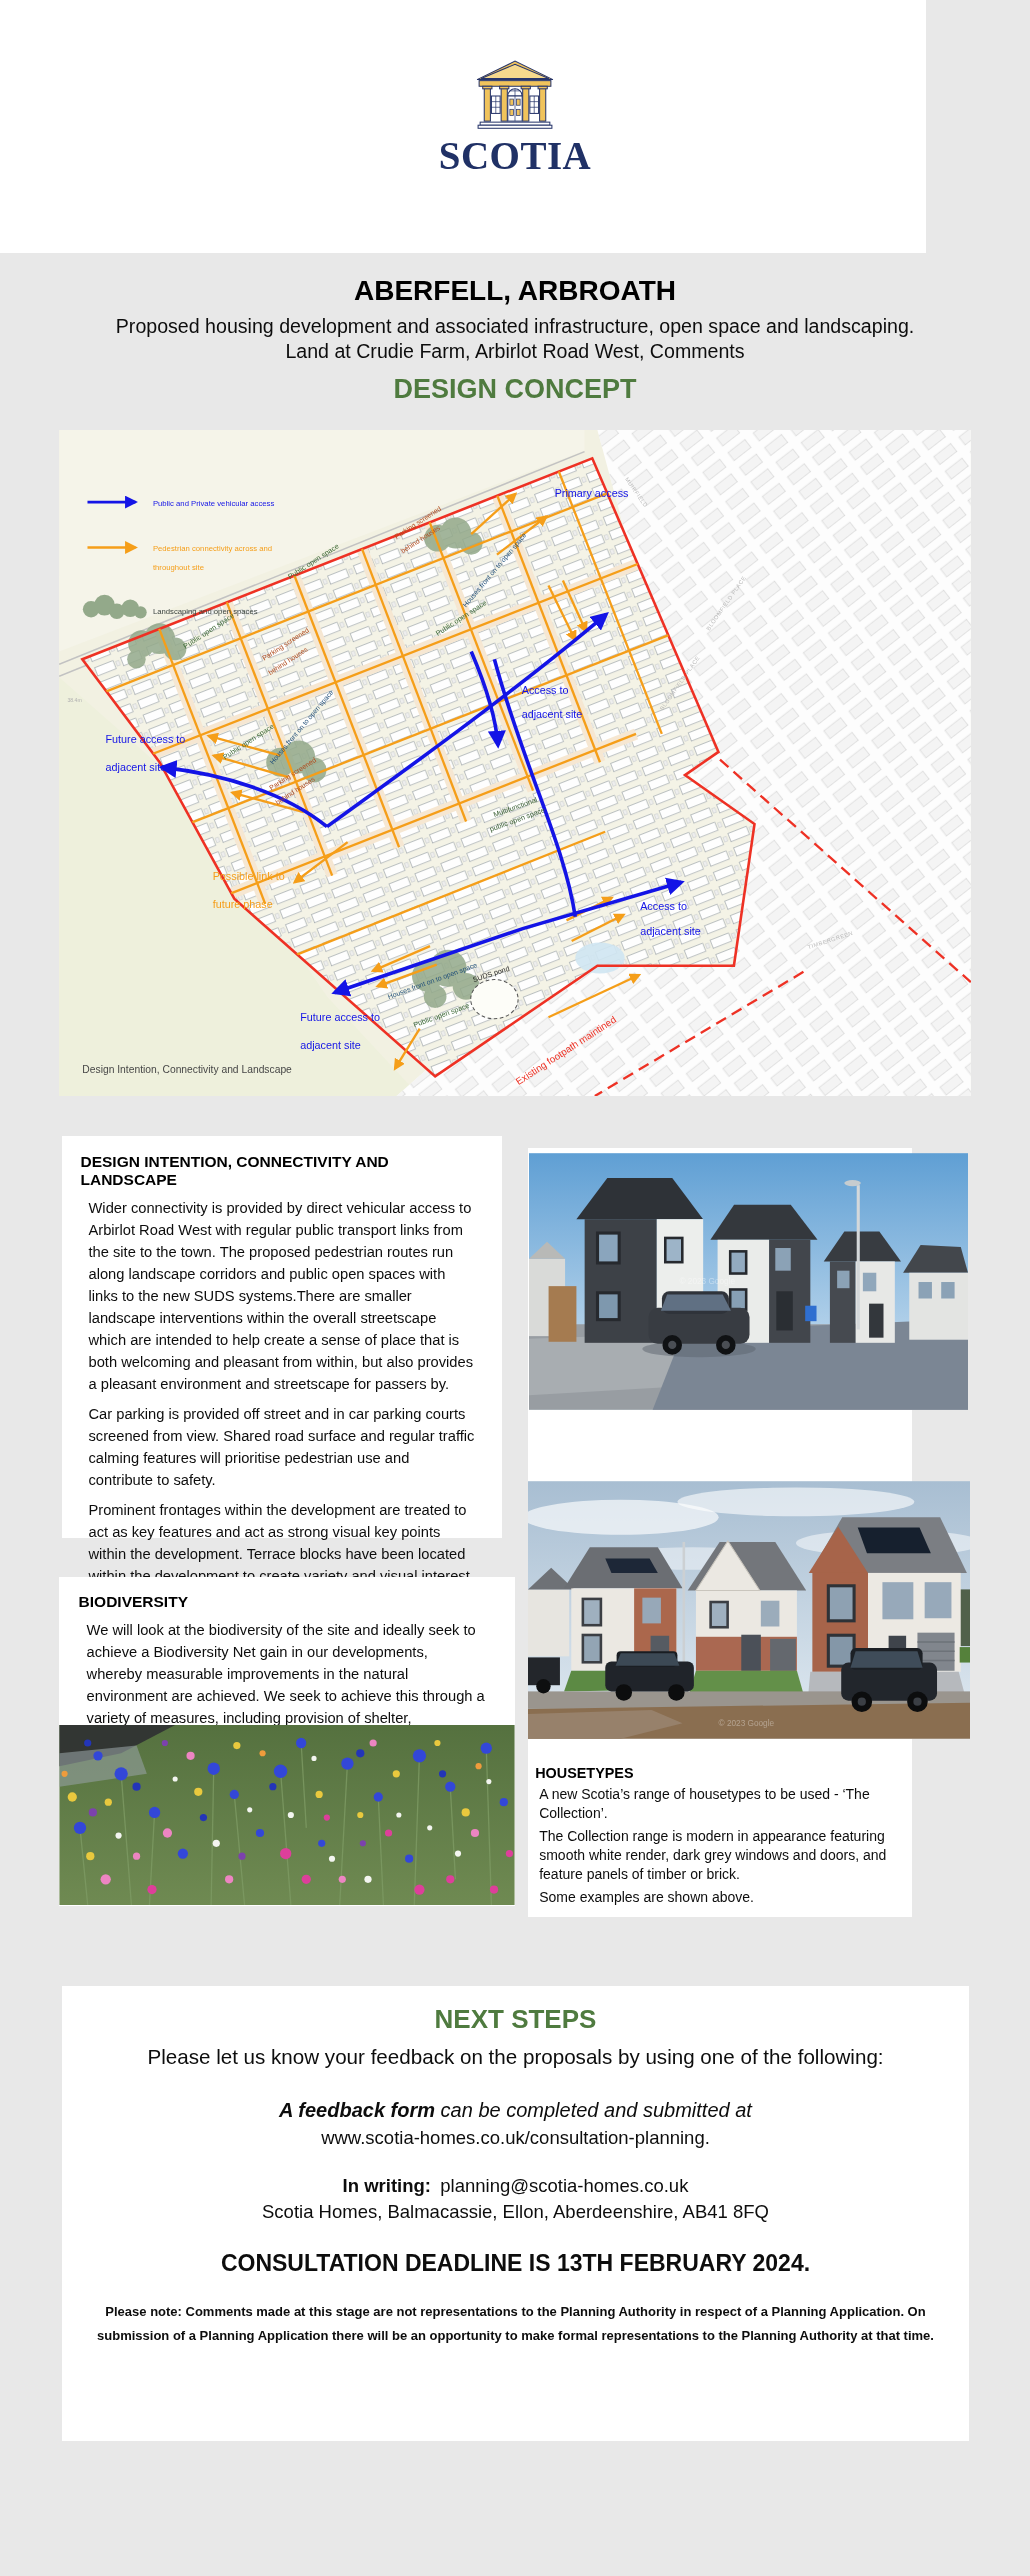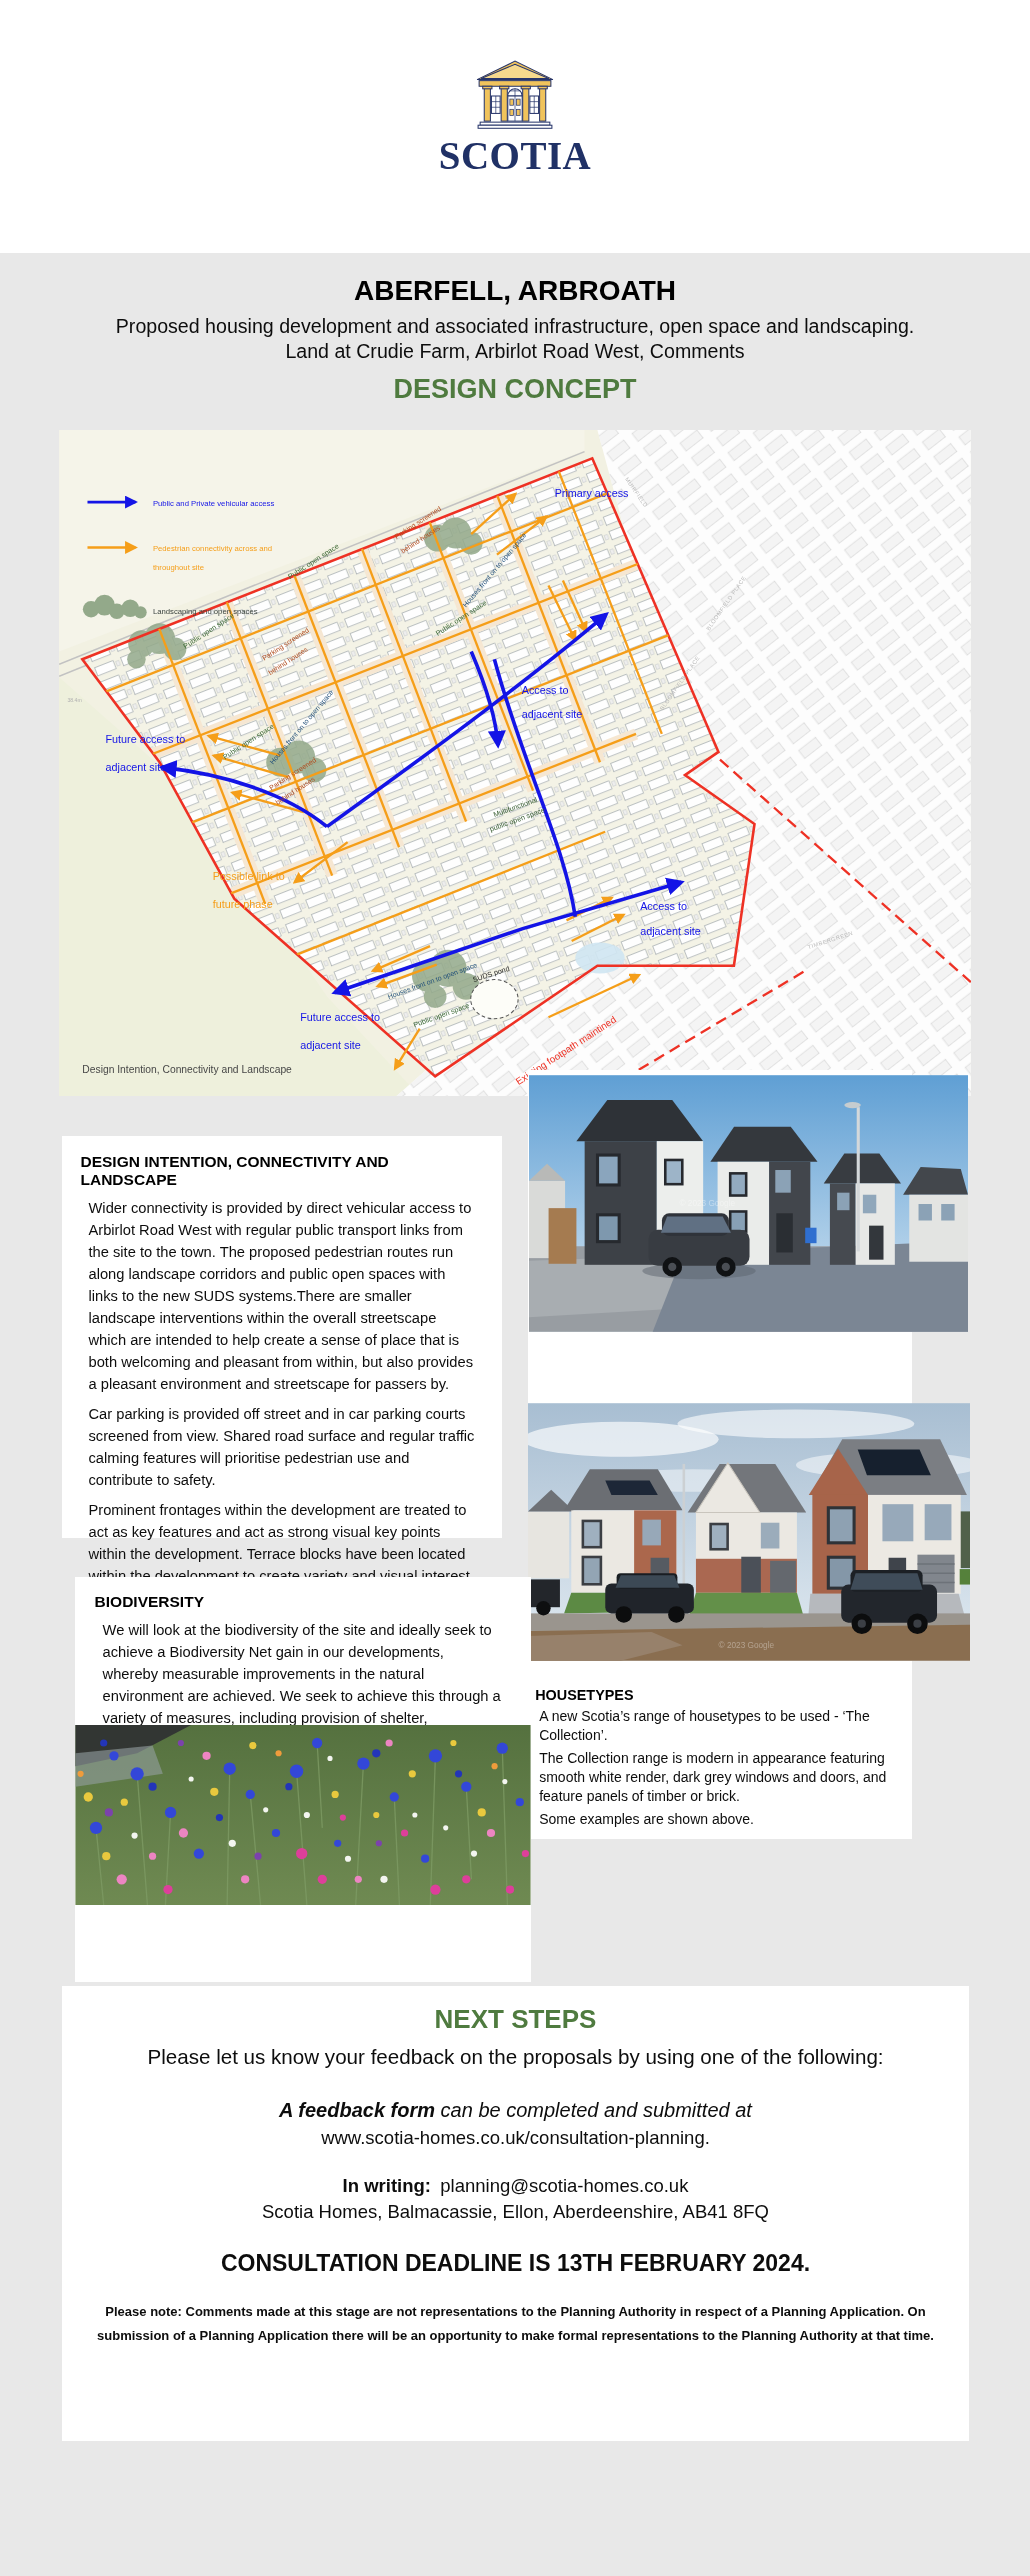--- a/index.html
+++ b/index.html
@@ -1,38 +1,38 @@
 <!DOCTYPE html>
 <html style="font-size:8.2px"><head>
 <meta charset="utf-8">
 <style>
   html,body{margin:0;padding:0;background:#ffffff;}
   .page{position:relative;width:1030px;height:2705px;background:#e8e8e8;font-family:"Liberation Sans",sans-serif;overflow:hidden;}
-  .band-top{position:absolute;left:0;top:0;width:1030px;height:253px;background:#ffffff;}
+  .band-top{position:absolute;left:0;top:0;width:926px;height:253px;background:#ffffff;}
   .logo-icon{position:absolute;left:474px;top:58px;width:82px;height:76px;}
   .scotia{position:absolute;left:0;top:133px;width:1030px;text-align:center;font-family:"Liberation Serif",serif;font-weight:bold;font-size:39px;letter-spacing:0.5px;color:#203166;}
   .mga{position:absolute;left:0;top:192px;width:1030px;text-align:center;font-size:38px;letter-spacing:2.6px;color:#2a2a2a;white-space:nowrap;}
   .mga b{color:#5b7f3c;font-weight:bold;letter-spacing:1px;}
   .title{position:absolute;left:0;top:275px;width:1030px;text-align:center;font-size:28px;font-weight:bold;color:#000;}
   .sub{position:absolute;left:0;width:1030px;text-align:center;font-size:19.6px;color:#0d0d0d;}
   .sub1{top:315px;} .sub2{top:340px;}
   .concept{position:absolute;left:0;top:374px;width:1030px;text-align:center;font-size:27px;font-weight:bold;color:#4f7b3f;}
   .map-card{position:absolute;left:59px;top:430px;width:912px;height:666px;background:#f4f3e6;}
   .card{position:absolute;background:#ffffff;}
   .cardA{left:62px;top:1136px;width:440px;height:402px;}
   .cardA .inner{padding:16.5px 18.5px;}
   .h2{font-size:15.5px;font-weight:bold;color:#000;margin:0 0 2.1px 0;}
   .body-t{font-size:14.7px;line-height:22px;color:#0d0d0d;margin:8px;}
-  .cardR{left:528px;top:1070px;width:384px;height:769px;}
+  .cardR{left:528px;top:1148px;width:384px;height:769px;}
   .photo1{position:absolute;left:1px;top:4.6px;width:439px;height:257px;}
   .photo2{position:absolute;left:0px;top:333px;width:442px;height:258px;}
   .housetypes{position:absolute;left:7.2px;top:617px;width:361px;}
   .housetypes .h2{font-size:14.4px;margin-bottom:3.1px;}
   .housetypes p{font-size:14px;line-height:19px;margin:4px;color:#0d0d0d;}
-  .cardB{left:75px;top:1577px;width:456px;height:405px;}
+  .cardB{left:59px;top:1577px;width:456px;height:329px;}
   .cardB .inner{padding:15.5px 19.6px 0 19.6px;}
   .photo3{position:absolute;left:0;top:148px;width:456px;height:180px;}
   .cardN{left:62px;top:1986px;width:907px;height:455px;text-align:center;color:#0d0d0d;}
   .ns-title{margin-top:17.5px;font-size:26px;font-weight:bold;color:#4f7b3f;}
   .ns-intro{margin-top:10.3px;font-size:20.6px;}
   .ns-feedback{margin-top:30px;font-size:20px;font-style:italic;}
   .ns-url{margin-top:5.2px;font-size:18.5px;}
   .ns-writing{margin-top:26px;font-size:18.5px;}
   .ns-writing b{margin-right:9.3px;}
   .ns-address{margin-top:4.1px;font-size:18.5px;}

